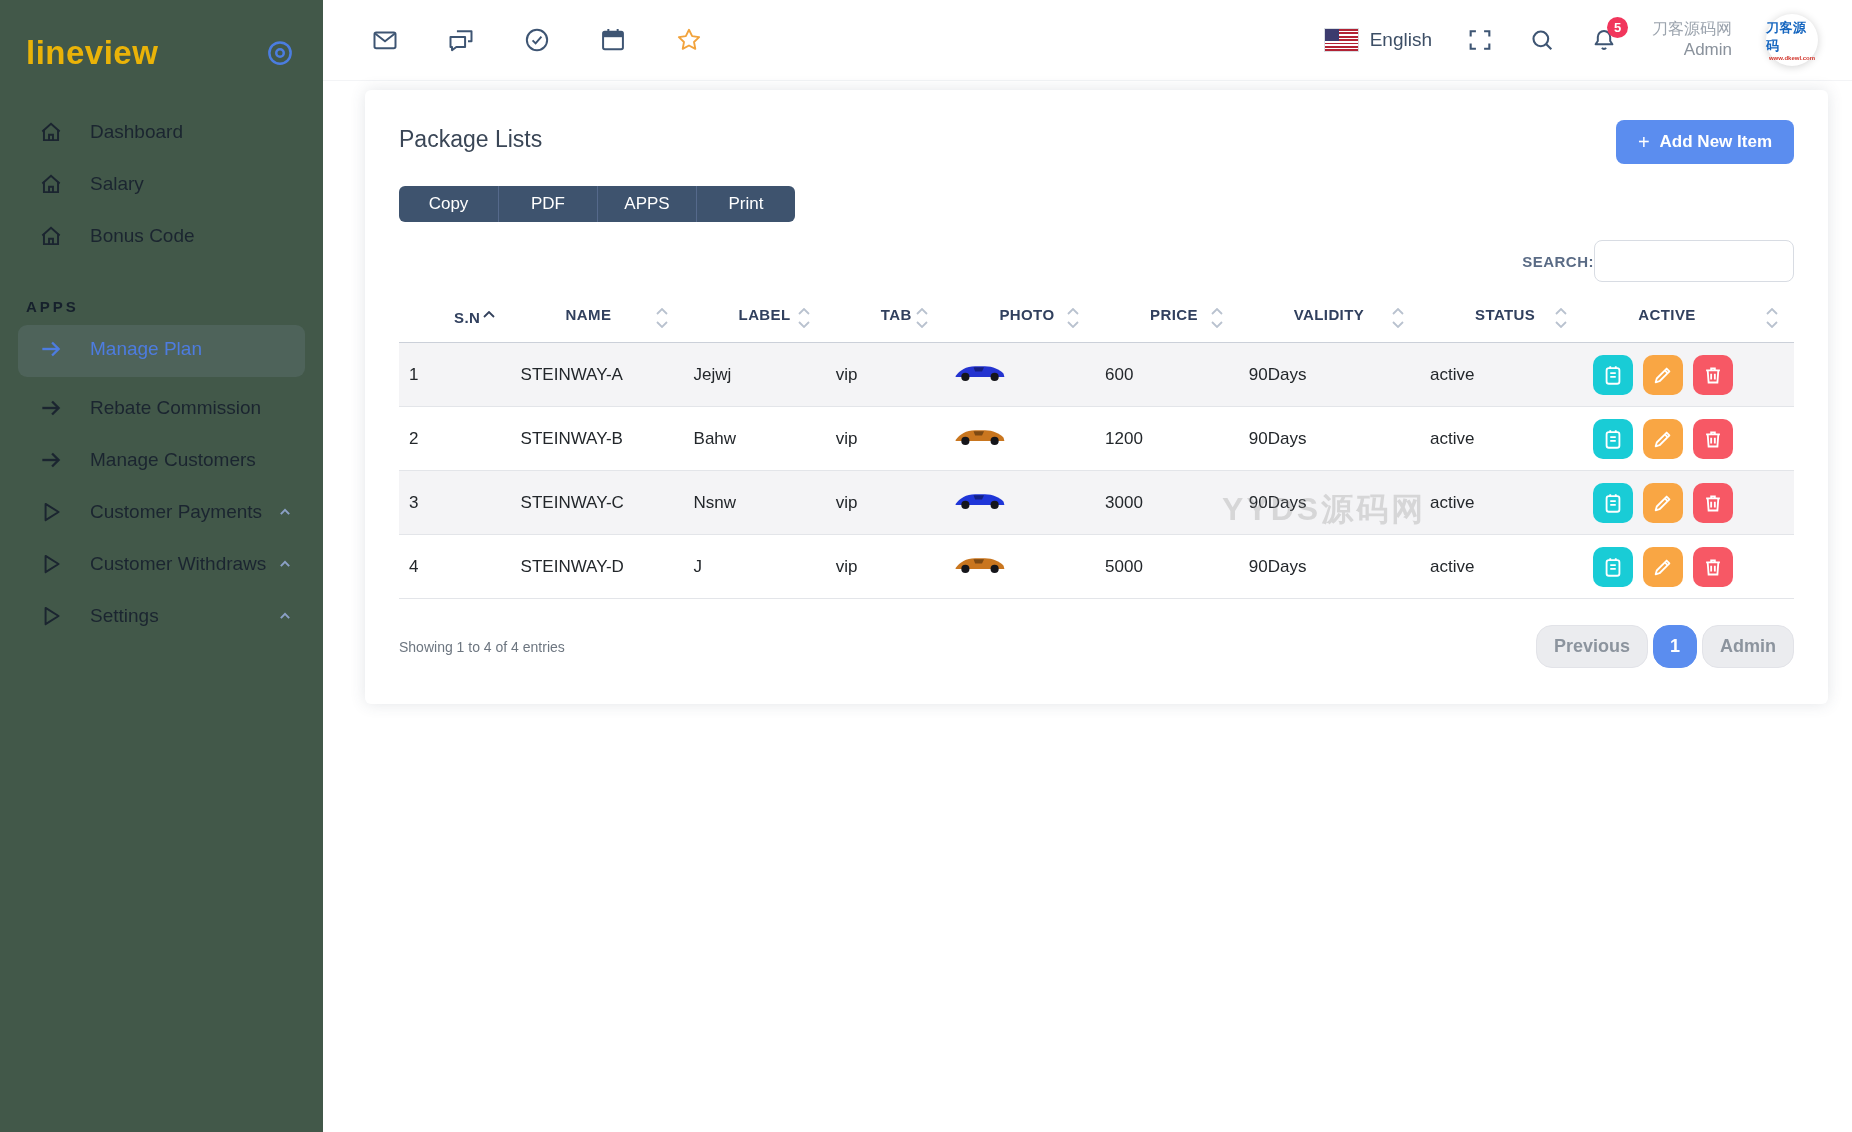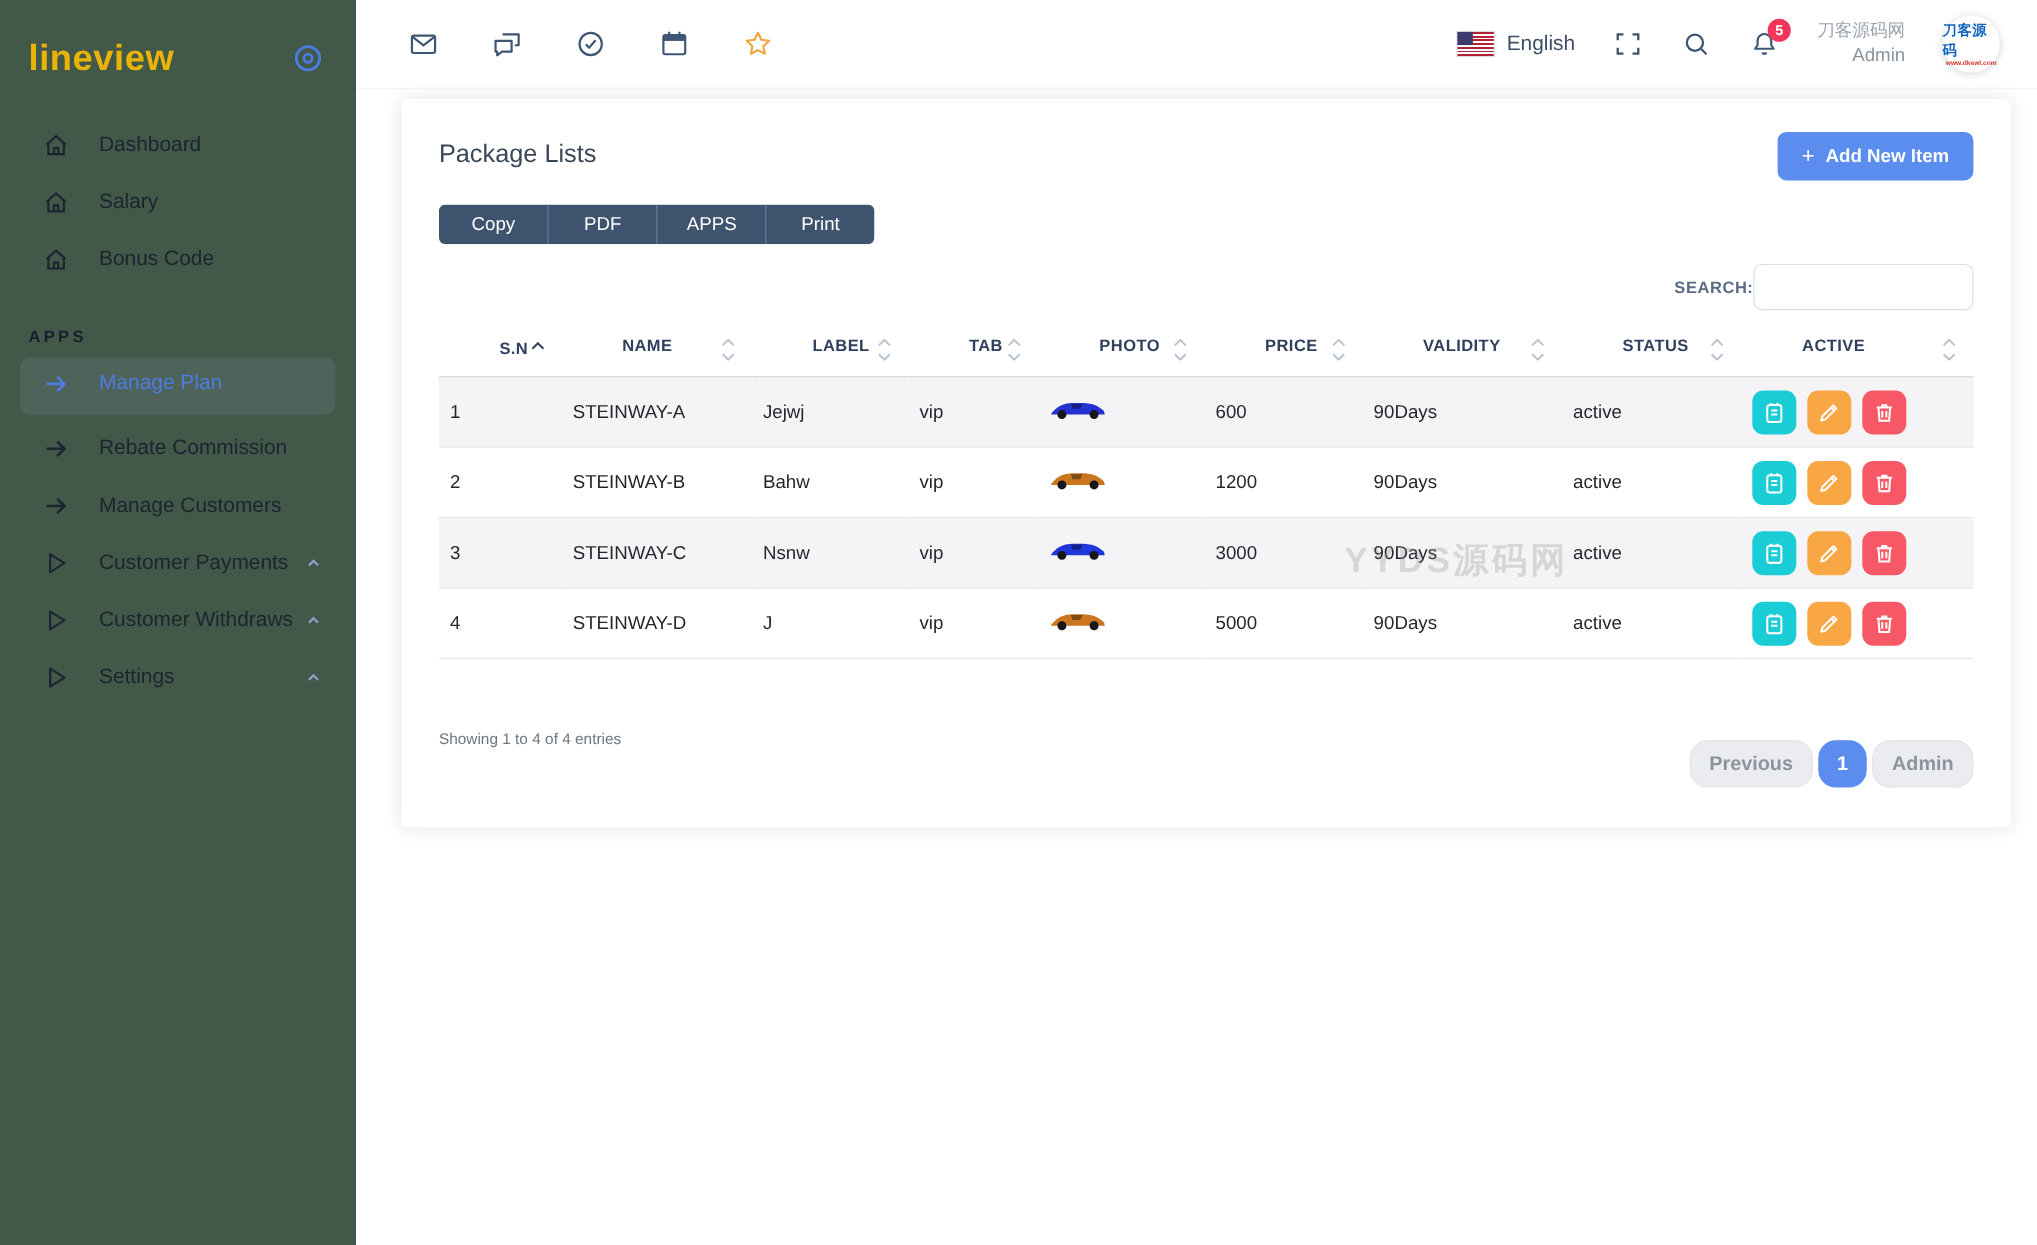--- a/index.html
+++ b/index.html
@@ -104,21 +104,21 @@
   .watermark { position:absolute; left:59%; top:192px; font-size:32px; font-weight:bold;
                color:#8a8a8a; opacity:.28; letter-spacing:3px; pointer-events:none; }
 
   
   .table-foot { display:flex; align-items:center; justify-content:space-between;
                 margin-top:26px; }
   .entries { font-size:14px; color:#6d7680; }
   .pager { display:flex; gap:5px; }
   .page-btn { border:1px solid #e2e3e8; background:#ebecef; color:#8c949e;
               font-size:18px; font-weight:bold; border-radius:16px; padding:10px 17px;
-              cursor:pointer; font-family:"Liberation Sans", sans-serif;margin-top:48px; }
+              cursor:pointer; font-family:"Liberation Sans", sans-serif; }
   .page-btn.current { background:#5b8def; border-color:#5b8def; color:#fff; padding:10px 16px; }
 </style>
 </head>
 <body>
 
 <aside class="sidebar">
   <div class="logo-row">
     <span class="logo">lineview</span>
     <button class="sb-toggle">
       <svg viewBox="0 0 24 24" fill="none" stroke="currentColor" stroke-width="2">

